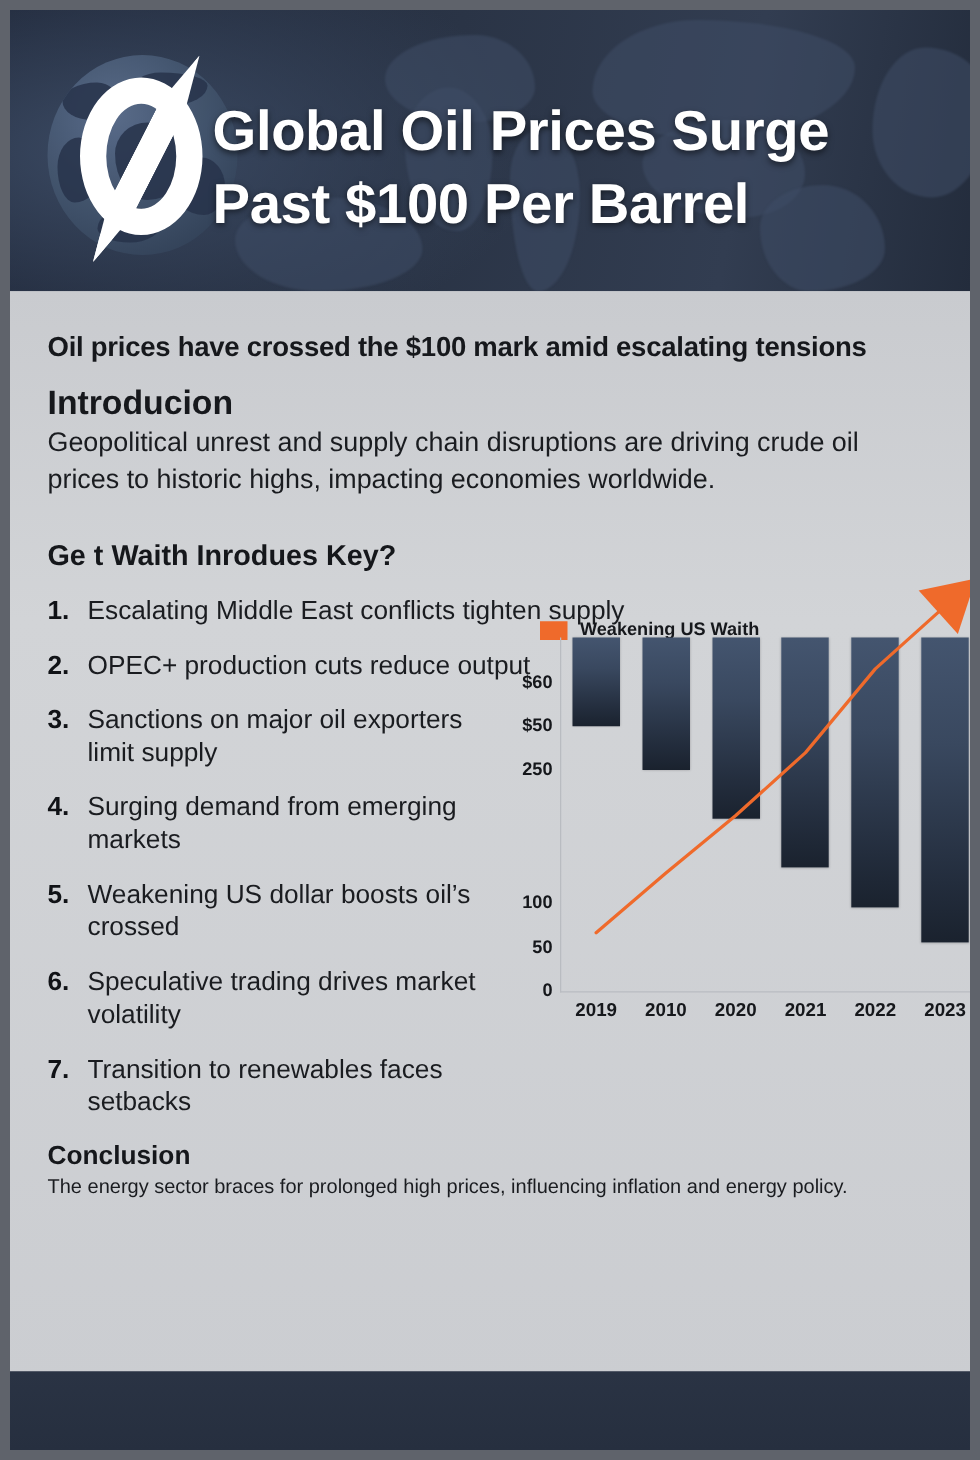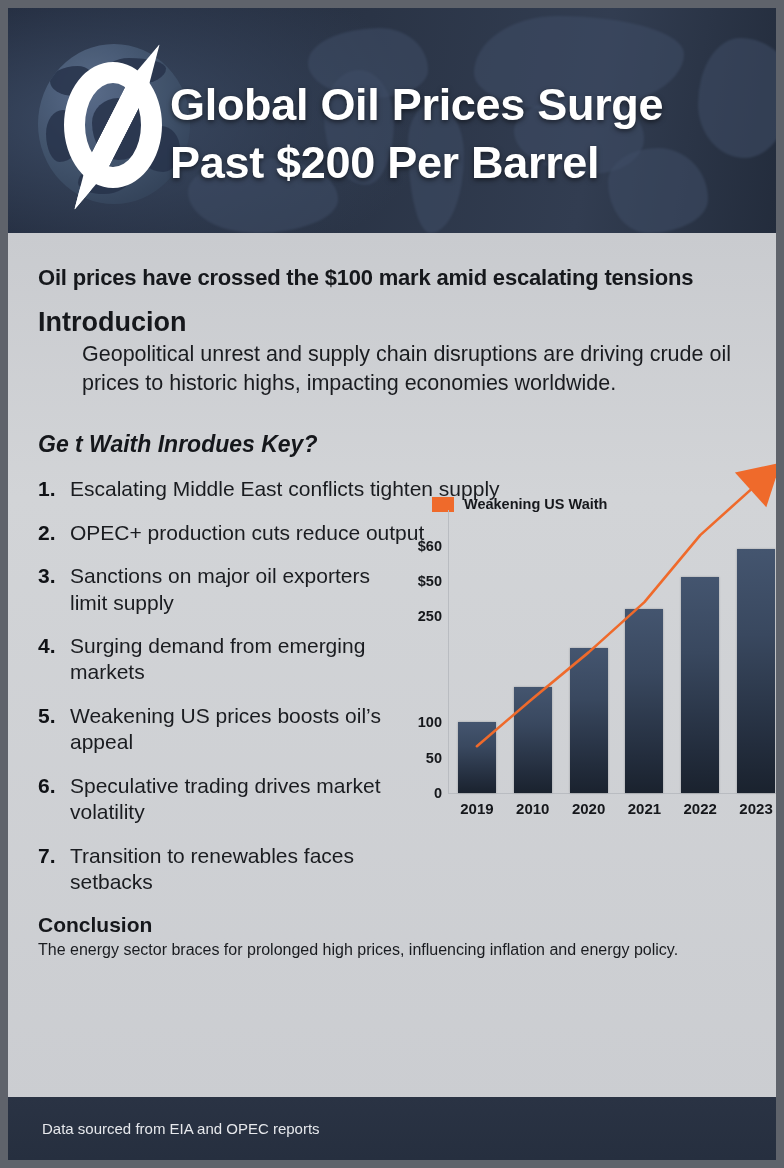--- a/index.html
+++ b/index.html
@@ -129,28 +129,26 @@
     margin-top: 16px;
     font-size: 27px;
     font-weight: bold;
     color: #16181c;
   }
   .sec-body {
     margin-top: 2px;
     font-size: 21.5px;
     line-height: 1.33;
     color: #1a1c20;
-    margin-left: 44px;
   }
   .key-head {
     margin-top: 34px;
     font-size: 23px;
     font-weight: bold;
     color: #15171b;
-    font-style: italic;
   }
 
   .cols {
     position: relative;
     margin-top: 18px;
   }
   .list {
     width: 352px;
     margin: 0;
     padding: 0;
@@ -222,21 +220,21 @@
     display: flex;
     align-items: flex-end;
     justify-content: space-around;
   }
   .barwrap {
     position: relative;
     width: 38px;
     height: 100%;
     display: flex;
     flex-direction: column;
-    justify-content: flex-end;
+    justify-content: flex-start;
     align-items: center;
   }
   .bar {
     width: 38px;
     background: linear-gradient(180deg, #44556f 0%, #39485f 35%, #232d3d 80%, #1a222e 100%);
     box-shadow: 0 0 2px rgba(0,0,0,.25);
   }
   .xtick {
     position: absolute;
     top: calc(100% + 7px);
@@ -339,21 +337,21 @@
       <div class="land gl6"></div>
     </div>
 
     <div class="gate-mark">
       <div class="ring"></div>
       <div class="slash"></div>
     </div>
 
     <div class="header-title">
       <span class="l1">Global Oil Prices Surge</span>
-      <span class="l2">Past $200 Per Barrel</span>
+      <span class="l2">Past $100 Per Barrel</span>
     </div>
   </div>
 
   <div class="content">
 
     <div class="lede">Oil prices have crossed the $100 mark amid escalating tensions</div>
 
     <div class="sec-head">Introducion</div>
     <div class="sec-body">Geopolitical unrest and supply chain disruptions are driving crude oil prices to historic highs, impacting economies worldwide.</div>
 
@@ -373,21 +371,21 @@
         <li>
           <span class="num">3.</span>
           <span class="txt">Sanctions on major oil exporters limit supply</span>
         </li>
         <li>
           <span class="num">4.</span>
           <span class="txt">Surging demand from emerging markets</span>
         </li>
         <li>
           <span class="num">5.</span>
-          <span class="txt">Weakening US prices boosts oil’s appeal</span>
+          <span class="txt">Weakening US dollar boosts oil’s crossed</span>
         </li>
         <li>
           <span class="num">6.</span>
           <span class="txt">Speculative trading drives market volatility</span>
         </li>
         <li>
           <span class="num">7.</span>
           <span class="txt">Transition to renewables faces setbacks</span>
         </li>
       </ul>
@@ -439,16 +437,15 @@
         </div>
       </div>
 
     </div>
 
     <div class="concl-head">Conclusion</div>
     <div class="concl-body">The energy sector braces for prolonged high prices, influencing inflation and energy policy.</div>
   </div>
 
   <div class="footer">
-    <div class="source">Data sourced from EIA and OPEC reports</div>
   </div>
 
 </div>
 
 </body></html>

